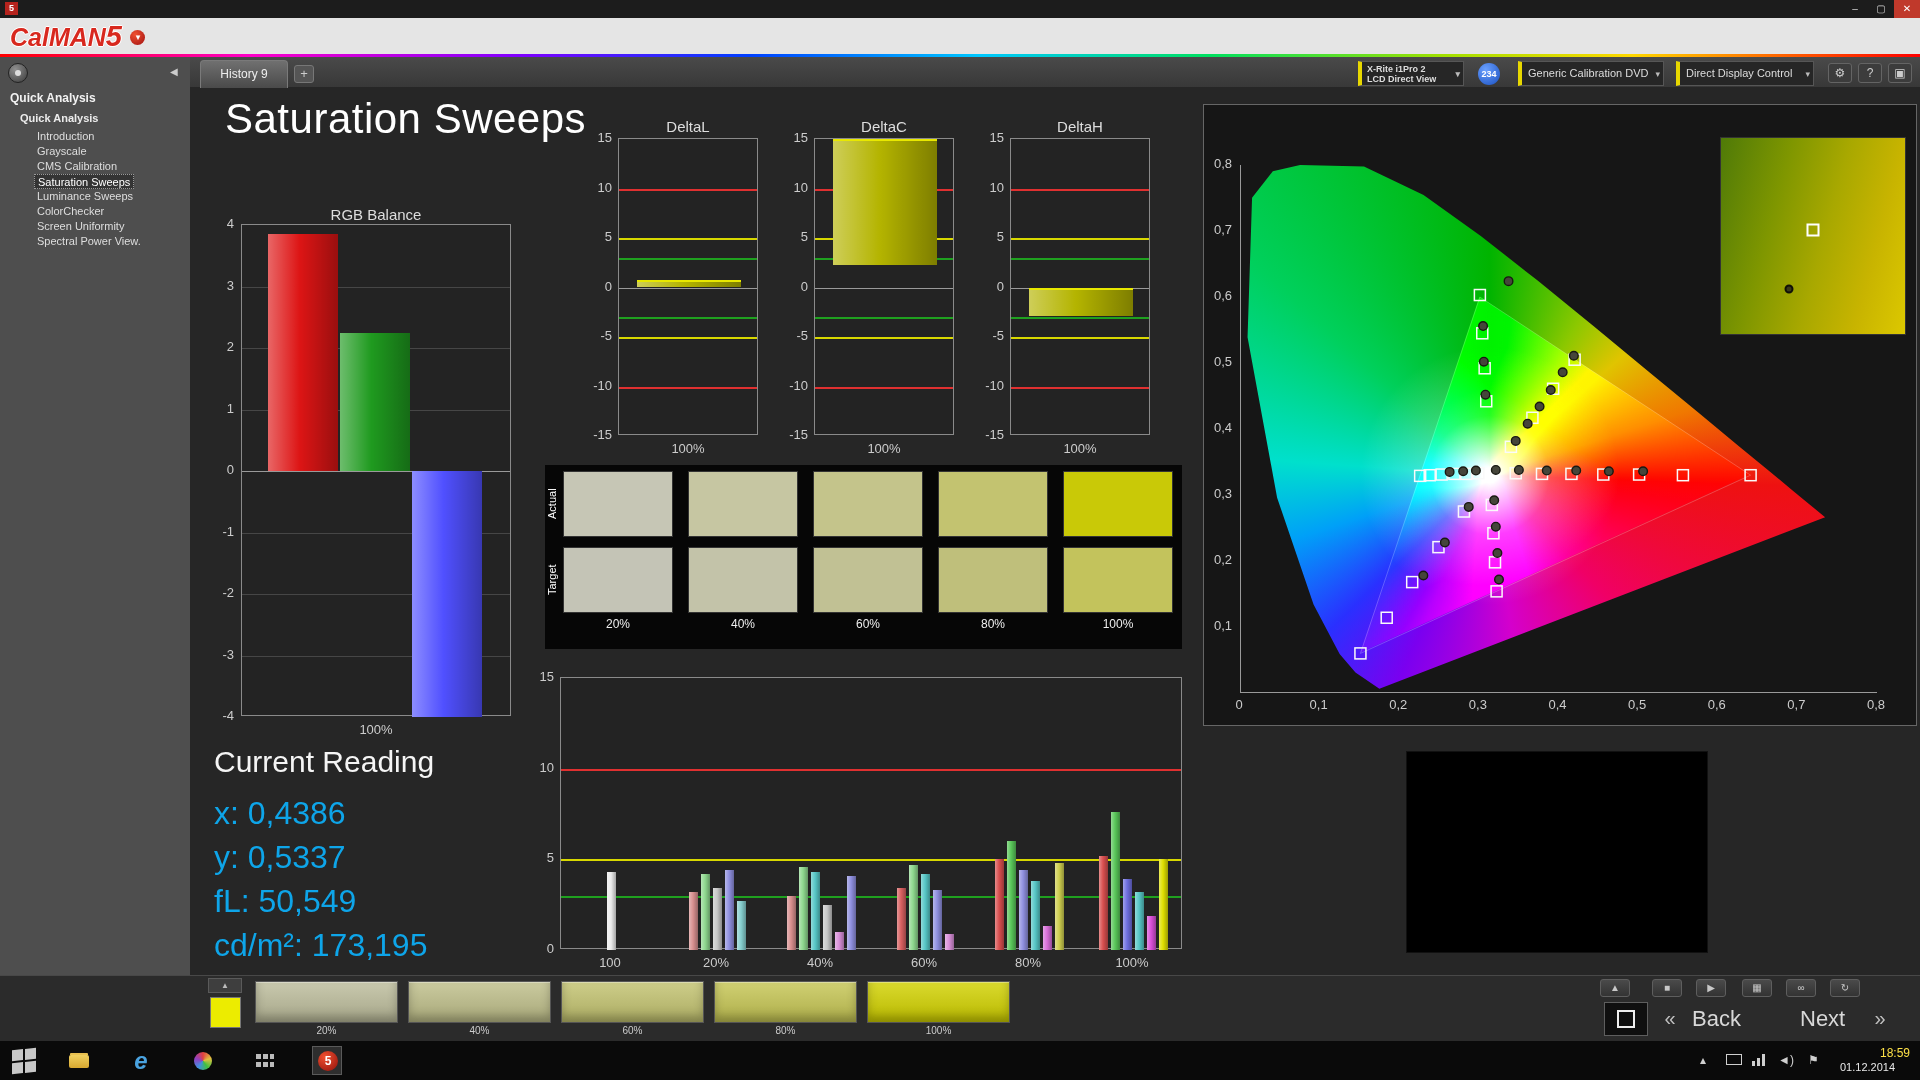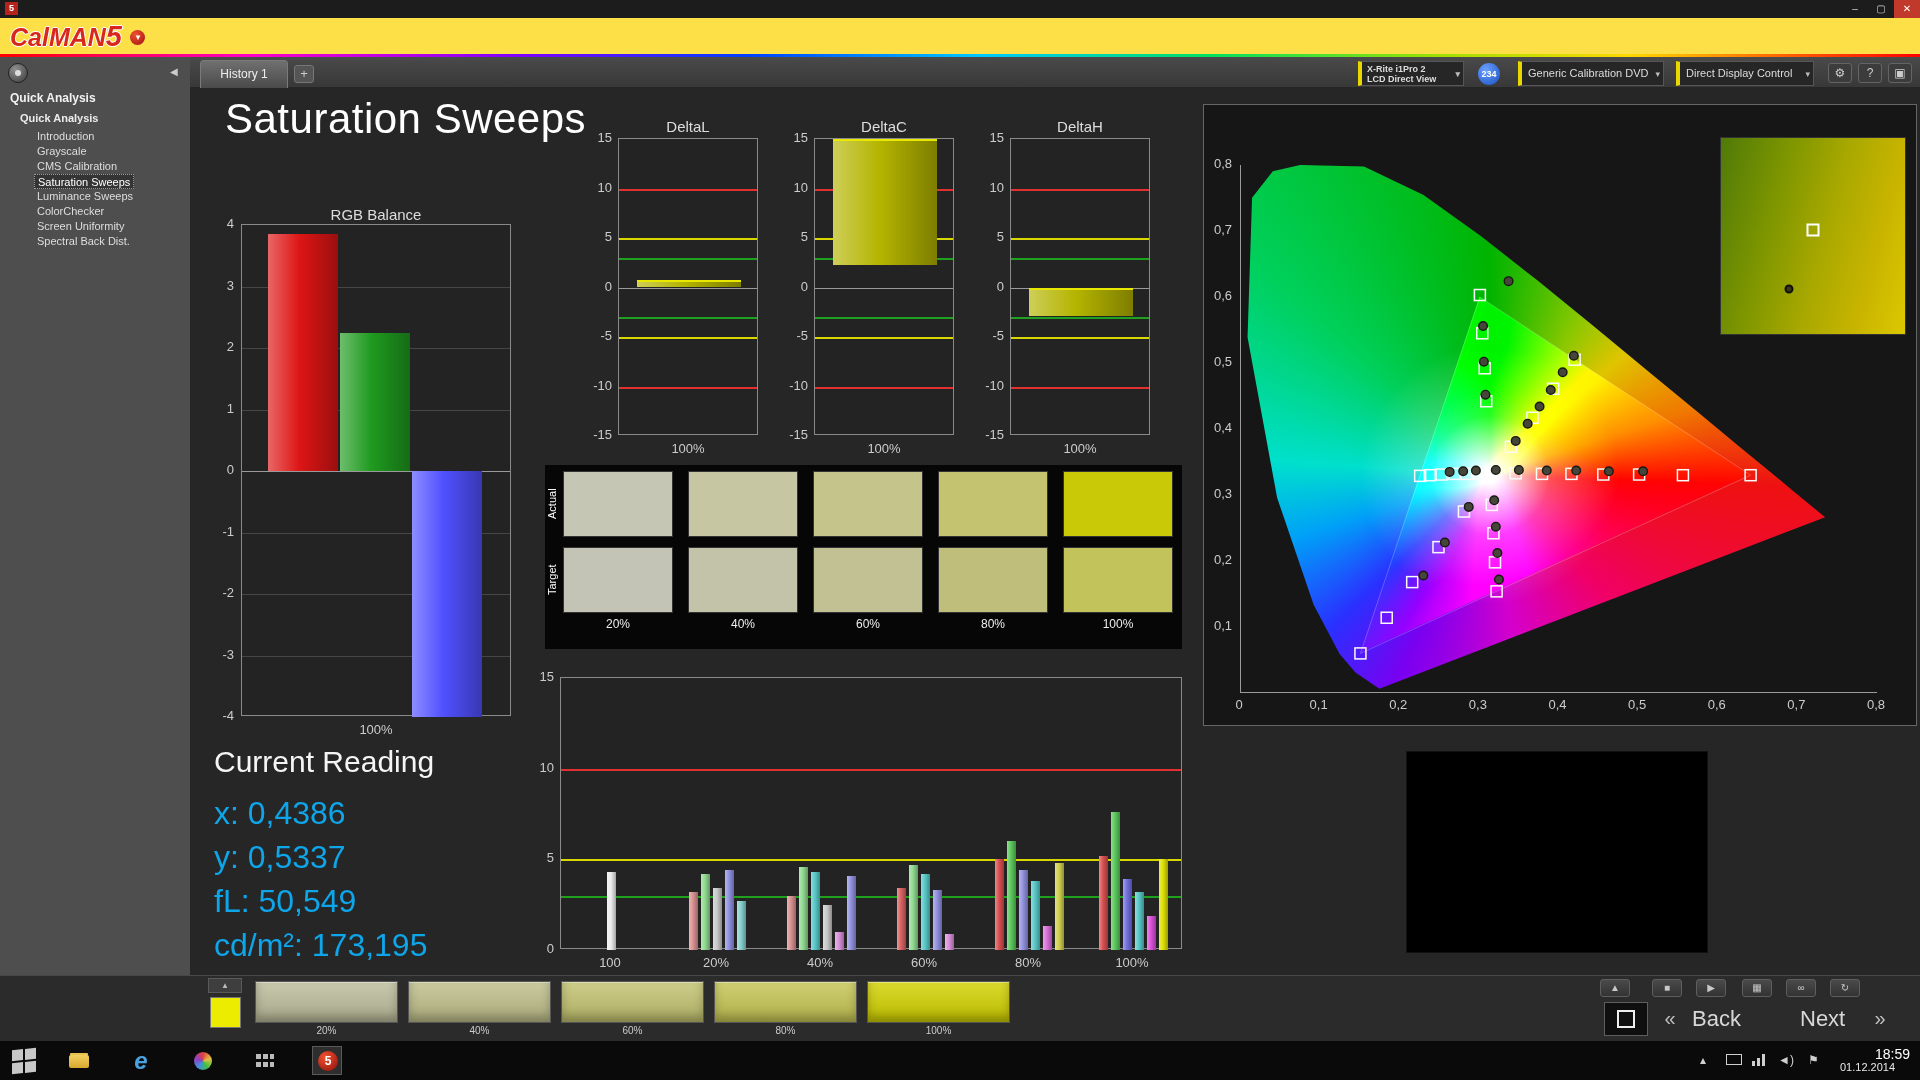--- a/index.html
+++ b/index.html
@@ -7,21 +7,21 @@
   #screen{position:relative;width:1920px;height:1080px;background:#262626;overflow:hidden;}
 
   
   #titlebar{position:absolute;left:0;top:0;width:1920px;height:18px;background:#1c1c1c;}
   #app-icon{position:absolute;left:5px;top:2px;width:13px;height:13px;background:#b5231d;color:#fff;font-size:9px;text-align:center;line-height:13px;font-weight:bold;}
   #window-title{position:absolute;left:0;top:2px;width:1920px;text-align:center;color:#cccccc;font-size:11px;}
   .winbtn{position:absolute;top:0;width:26px;height:18px;color:#cfcfcf;font-size:10px;text-align:center;line-height:17px;}
   #btn-min{left:1842px;} #btn-max{left:1868px;} #btn-close{left:1894px;background:#c0392b;color:#fff;}
 
   
-  #header{position:absolute;left:0;top:18px;width:1920px;height:36px;background:#fde047;}
+  #header{position:absolute;left:0;top:18px;width:1920px;height:36px;background:#e5e5e5;}
   #logo{position:absolute;left:10px;top:2px;}
   #logo-cal{font-style:italic;font-weight:bold;font-size:25px;color:#d8281e;
     text-shadow:-1px 0 #fff,1px 0 #fff,0 -1px #fff,0 1px #fff;}
   #logo-5{font-style:italic;font-weight:bold;font-size:29px;color:#d8281e;
     text-shadow:-1px 0 #fff,1px 0 #fff,0 -1px #fff,0 1px #fff;}
   #logo-dd{display:inline-block;width:15px;height:15px;margin-left:4px;border-radius:50%;
     background:radial-gradient(circle at 35% 30%,#f05030,#a01010);color:#fff;font-size:9px;text-align:center;line-height:15px;vertical-align:6px;}
   #rainbow{position:absolute;left:0;top:54px;width:1920px;height:3px;
     background:linear-gradient(90deg,#ff0000,#ff00c8 13%,#8000ff 27%,#0040ff 39%,#00c8ff 51%,#00e060 63%,#a0e000 75%,#ffd800 85%,#ff6000 93%,#ff0000);}
 
@@ -110,21 +110,21 @@
   .tb-active{background:#2e2e2e;border:1px solid #5a5a5a;}
   #tb-folder::after{content:"";position:absolute;left:5px;top:9px;width:20px;height:13px;background:linear-gradient(#f0d060,#d8a830);border-radius:2px;box-shadow:0 -3px 0 -1px #e8c050;}
   #tb-ie{color:#4aa3e0;font-size:24px;font-style:italic;font-weight:bold;}
   #tb-color::after{content:"";position:absolute;left:6px;top:6px;width:18px;height:18px;border-radius:50%;background:conic-gradient(#e04040,#e0c040,#40c040,#4090e0,#9040c0,#e04040);}
   #tb-grid::after{content:"";position:absolute;left:6px;top:8px;width:18px;height:13px;background:
     linear-gradient(#bbb,#bbb) 0 0/5px 5px no-repeat,linear-gradient(#bbb,#bbb) 7px 0/5px 5px no-repeat,linear-gradient(#bbb,#bbb) 14px 0/4px 5px no-repeat,
     linear-gradient(#bbb,#bbb) 0 8px/5px 5px no-repeat,linear-gradient(#bbb,#bbb) 7px 8px/5px 5px no-repeat,linear-gradient(#bbb,#bbb) 14px 8px/4px 5px no-repeat;}
   #tb-calman::after{content:"5";position:absolute;left:5px;top:4px;width:20px;height:20px;border-radius:50%;background:radial-gradient(circle at 35% 30%,#f05030,#90100a);color:#fff;font-size:12px;font-weight:bold;line-height:20px;text-align:center;}
   .tray-ic{position:absolute;top:12px;color:#cfcfcf;font-size:12px;}
   #tray-net span{position:absolute;bottom:0;width:3px;background:#cfcfcf;}
-  #tb-time{position:absolute;right:10px;top:5px;width:70px;text-align:right;font-size:14px;color:#ffffff;}
+  #tb-time{position:absolute;right:10px;top:5px;width:70px;text-align:right;font-size:12px;color:#fde047;}
   #tb-date{position:absolute;right:10px;top:20px;width:70px;text-align:left;font-size:11px;color:#e8e8e8;}
 </style>
 </head>
 <body>
 
 <div id="screen">
 
   <div id="titlebar">
     <div id="app-icon">5</div>
     <div id="btn-min" class="winbtn">–</div>
@@ -134,21 +134,21 @@
 
   <div id="header">
     <div id="logo">
       <span id="logo-cal">CalMAN</span><span id="logo-5">5</span>
       <span id="logo-dd">▾</span>
     </div>
   </div>
   <div id="rainbow"></div>
 
   <div id="tabbar">
-    <div id="tab1">History 1</div>
+    <div id="tab1">History 9</div>
     <div id="tab-add">+</div>
     <div id="dd-meter" class="dd">
       <div>X-Rite i1Pro 2</div>
       <div>LCD Direct View</div>
       <span class="chev">▾</span>
     </div>
     <div id="badge">234</div>
     <div id="dd-source" class="dd">
       <span>Generic Calibration DVD</span>
       <span class="chev">▾</span>
@@ -167,21 +167,21 @@
     <div id="sb-collapse">◀</div>
     <div id="sb-header">Quick Analysis</div>
     <div id="sb-root">Quick Analysis</div>
   <div class="sb-item" style="top: 72px;">Introduction</div>
       <div class="sb-item" style="top: 87px;">Grayscale</div>
       <div class="sb-item" style="top: 102px;">CMS Calibration</div>
       <div class="sb-item sel" style="top: 117px;">Saturation Sweeps</div>
       <div class="sb-item" style="top: 132px;">Luminance Sweeps</div>
       <div class="sb-item" style="top: 147px;">ColorChecker</div>
       <div class="sb-item" style="top: 162px;">Screen Uniformity</div>
-      <div class="sb-item" style="top: 177px;">Spectral Back Dist.</div>
+      <div class="sb-item" style="top: 177px;">Spectral Power View.</div>
     </div>
 
   <div id="page-title">Saturation Sweeps</div>
 
   <div class="chart-title" style="left:241px;top:206px;width:270px;">RGB Balance</div>
   <div id="rgb-plot" class="plot">
       <div class="gridline" style="top: 61.5px; background: rgb(70, 70, 70);"></div>
       <div class="gridline" style="top: 123px; background: rgb(70, 70, 70);"></div>
       <div class="gridline" style="top: 184.5px; background: rgb(70, 70, 70);"></div>
       <div class="gridline" style="top: 246px; background: rgb(154, 154, 154);"></div>

